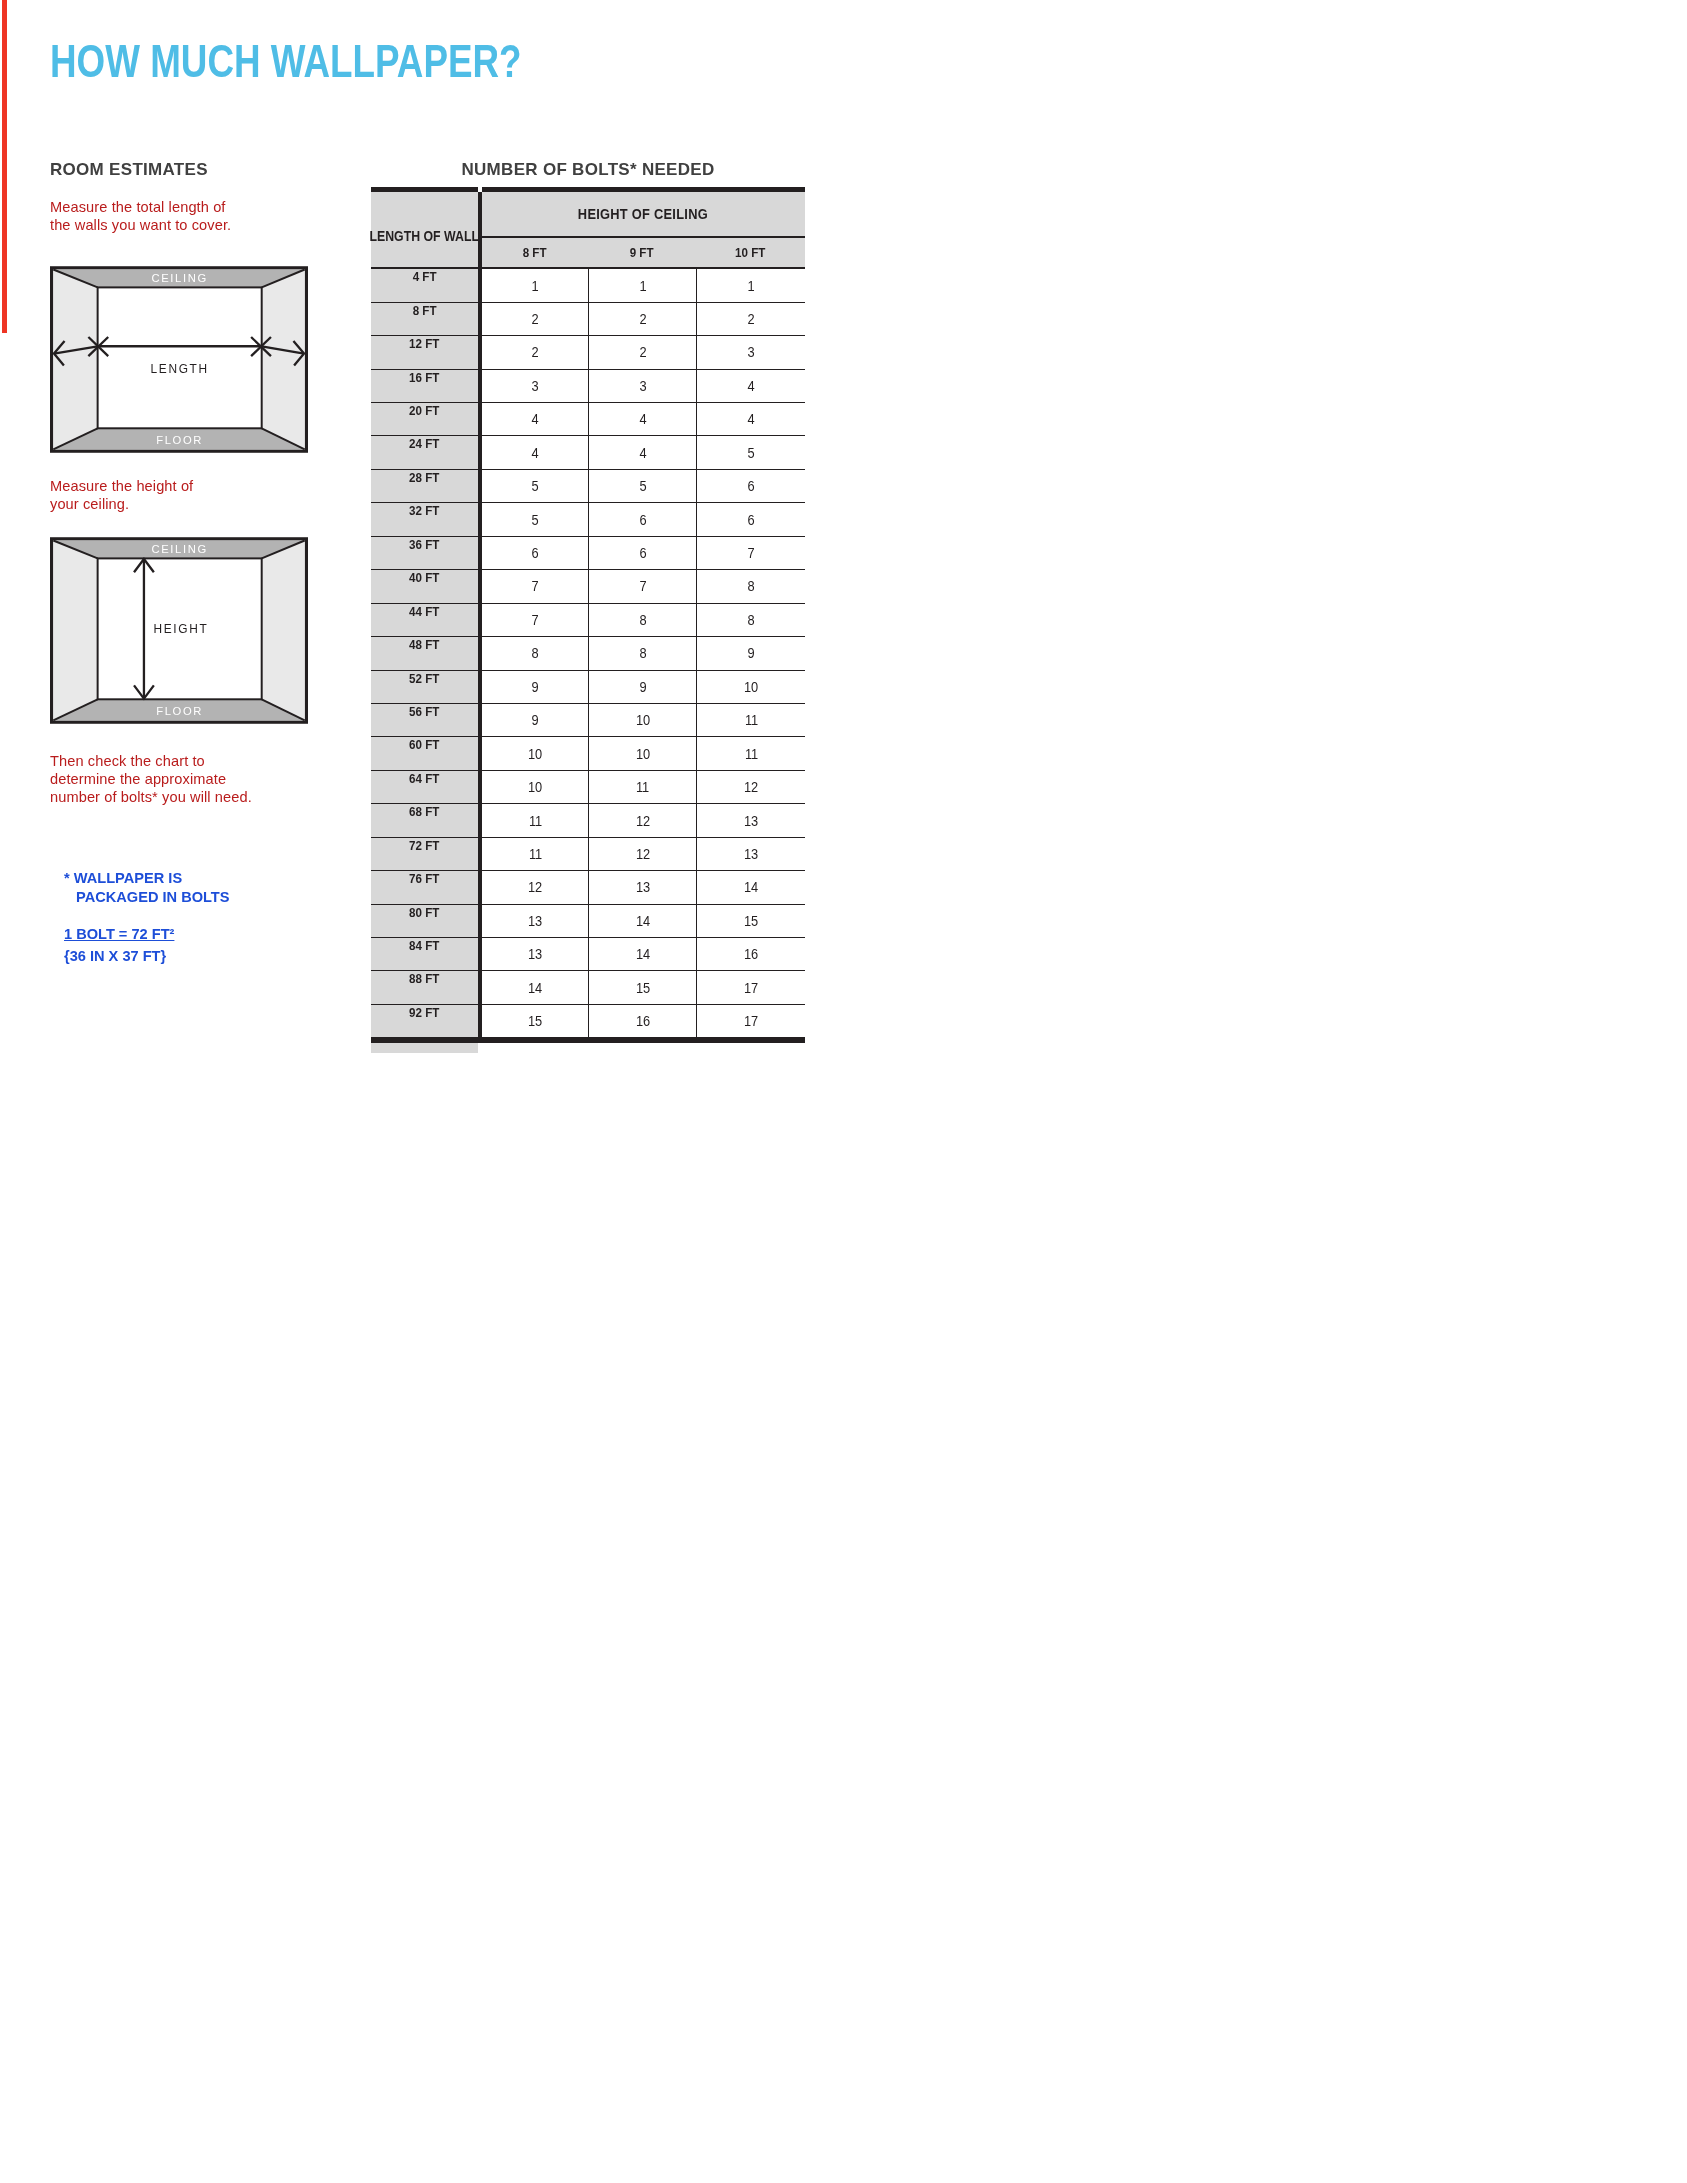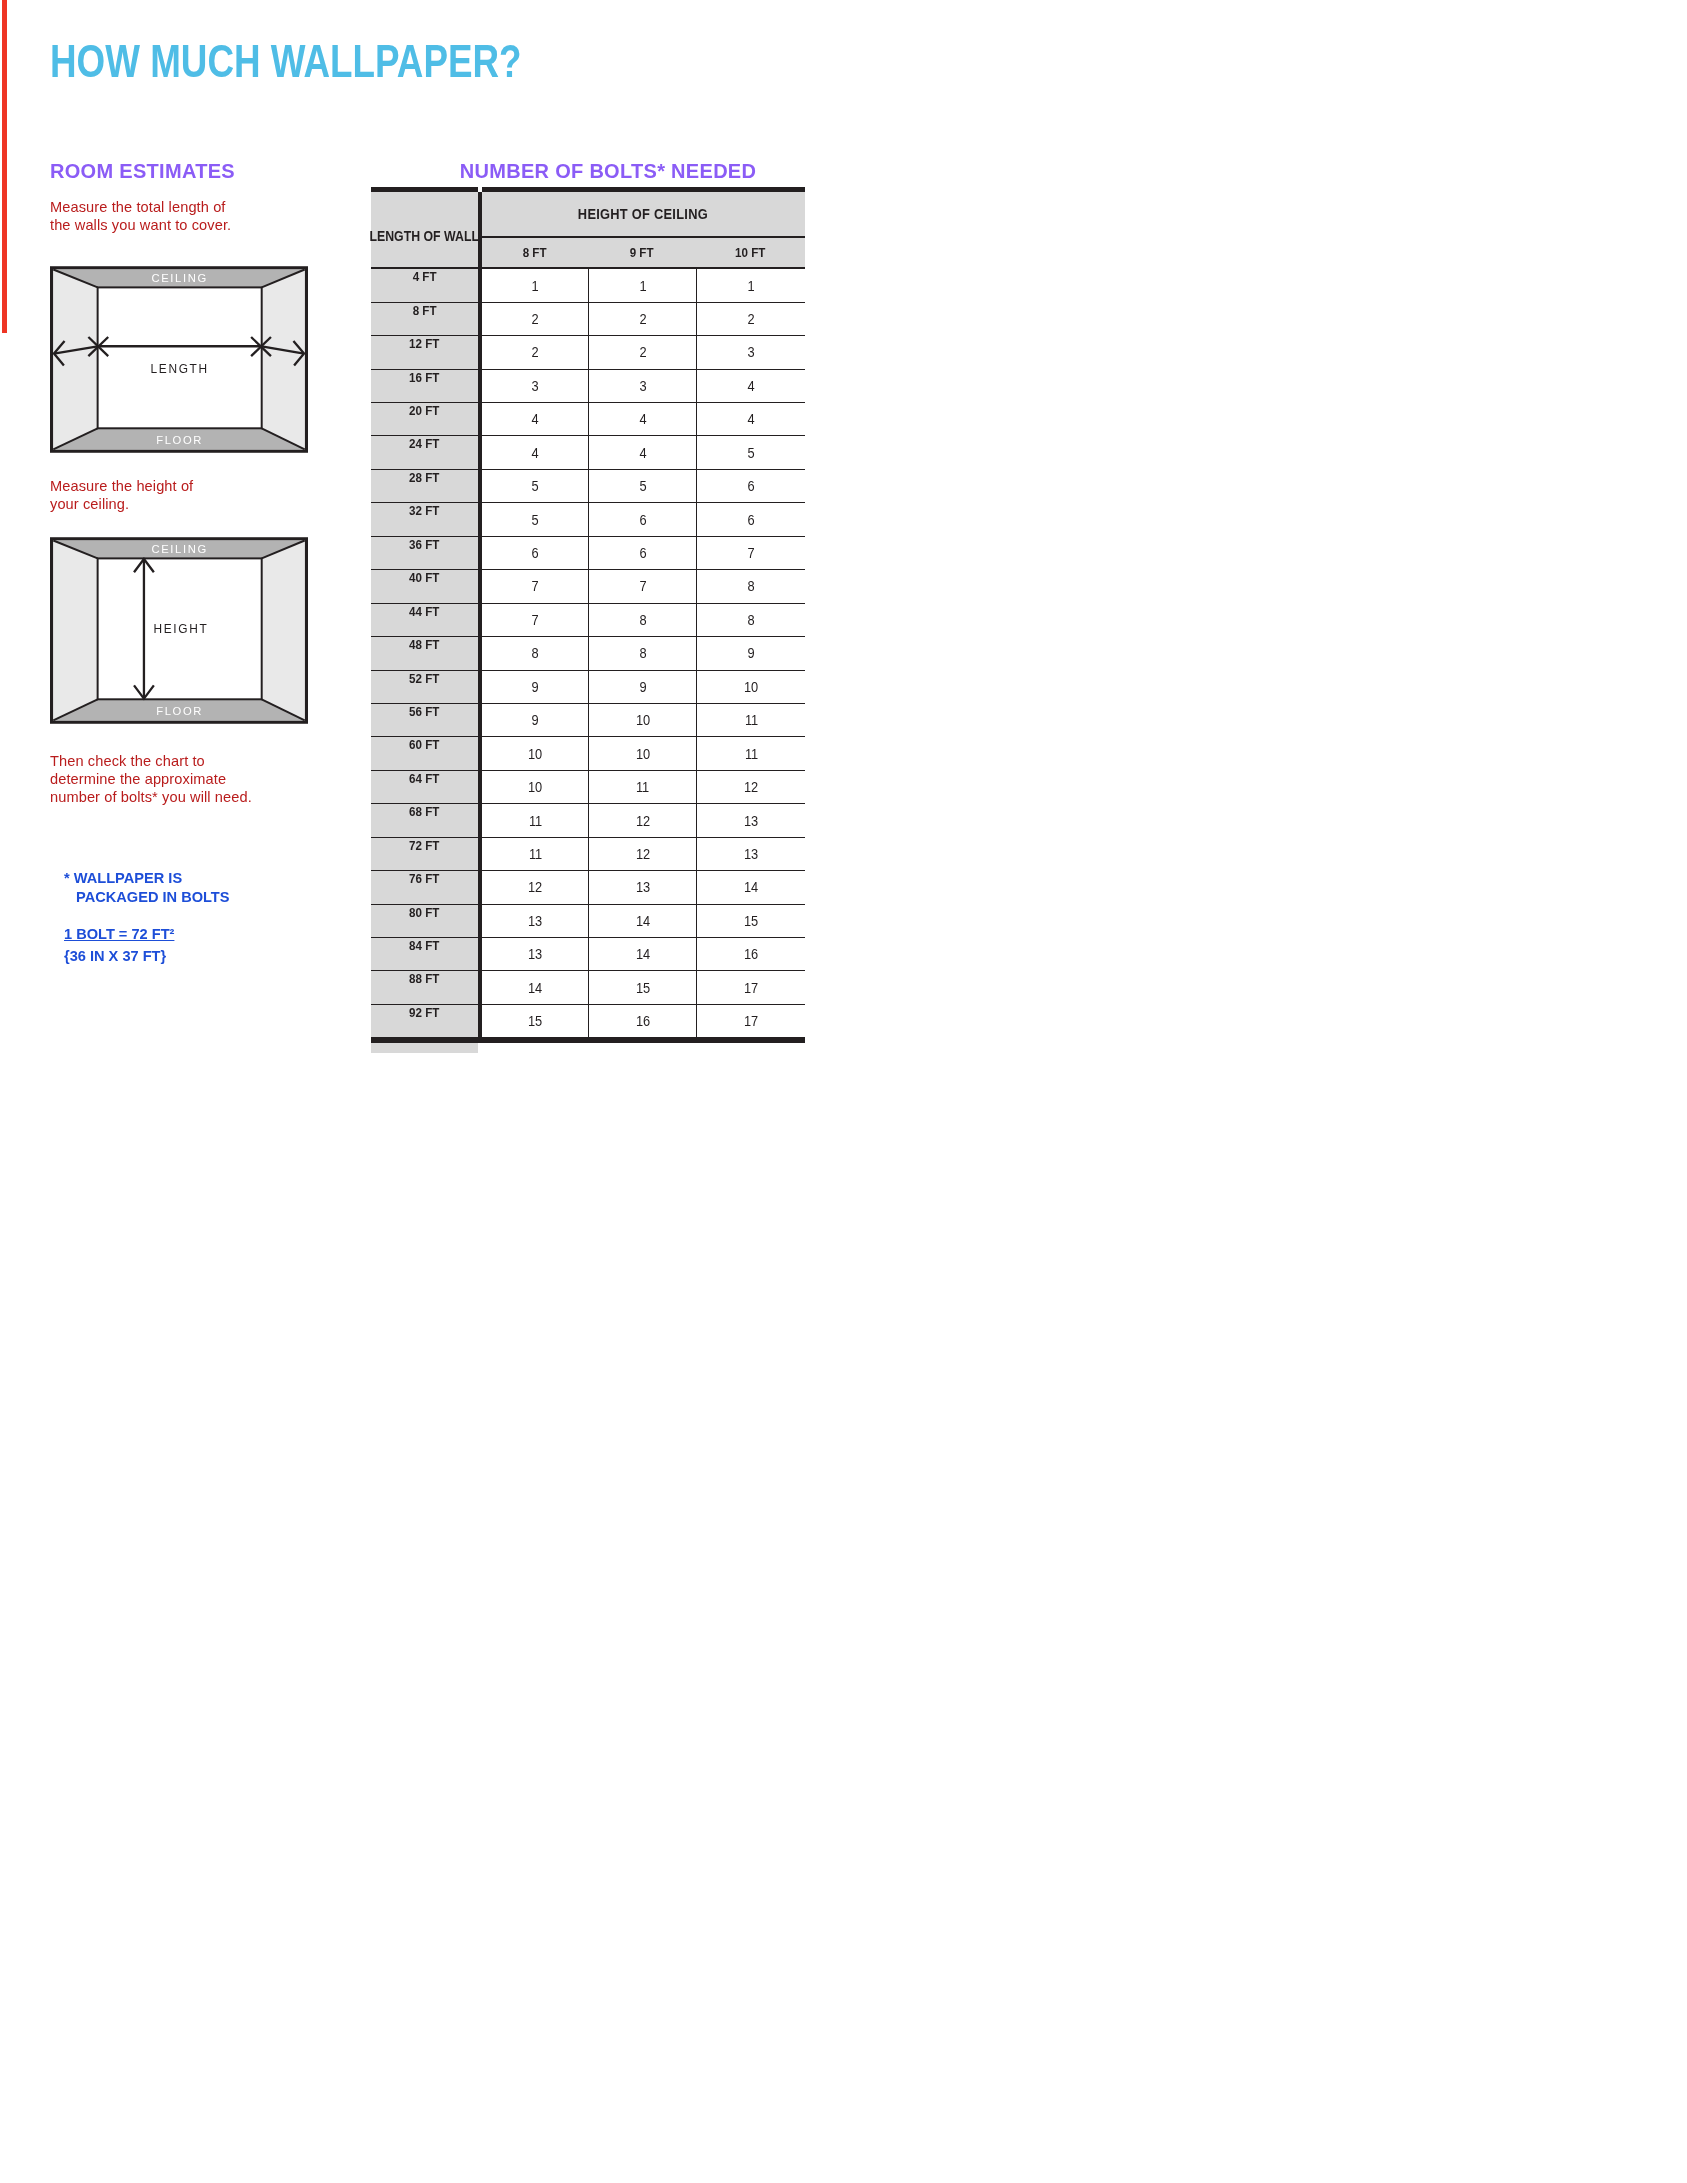--- a/index.html
+++ b/index.html
@@ -12,25 +12,25 @@
   
   .accent-bar { position:absolute; left:2px; top:0; width:5.3px; height:333px; background:#ee3524; }
 
   
   .page-title {
     position:absolute; left:50px; top:37px; font-size:46px; font-weight:bold;
     color:#4fbde6; white-space:nowrap; transform:scaleX(0.80); transform-origin:left center;
     letter-spacing:0px; line-height:48px;
   }
   .section-heading {
-    position:absolute; font-size:20px; font-weight:bold; color:#8b5cf6; letter-spacing:0.3px;
+    position:absolute; font-size:17px; font-weight:bold; color:#404040; letter-spacing:0.3px;
     white-space:nowrap;
   }
   .heading-left { left:50px; top:160px; }
-  .heading-table { left:391px; top:160px; width:434px; text-align:center; }
+  .heading-table { left:371px; top:160px; width:434px; text-align:center; }
 
   .para {
     position:absolute; left:50px; font-size:14.6px; line-height:18px; color:#b91c1c;
     white-space:pre-line; letter-spacing:0.1px;
   }
   .para1 { top:198px; }
   .para2 { top:477px; }
   .para3 { top:752px; }
 
   .footnote {

